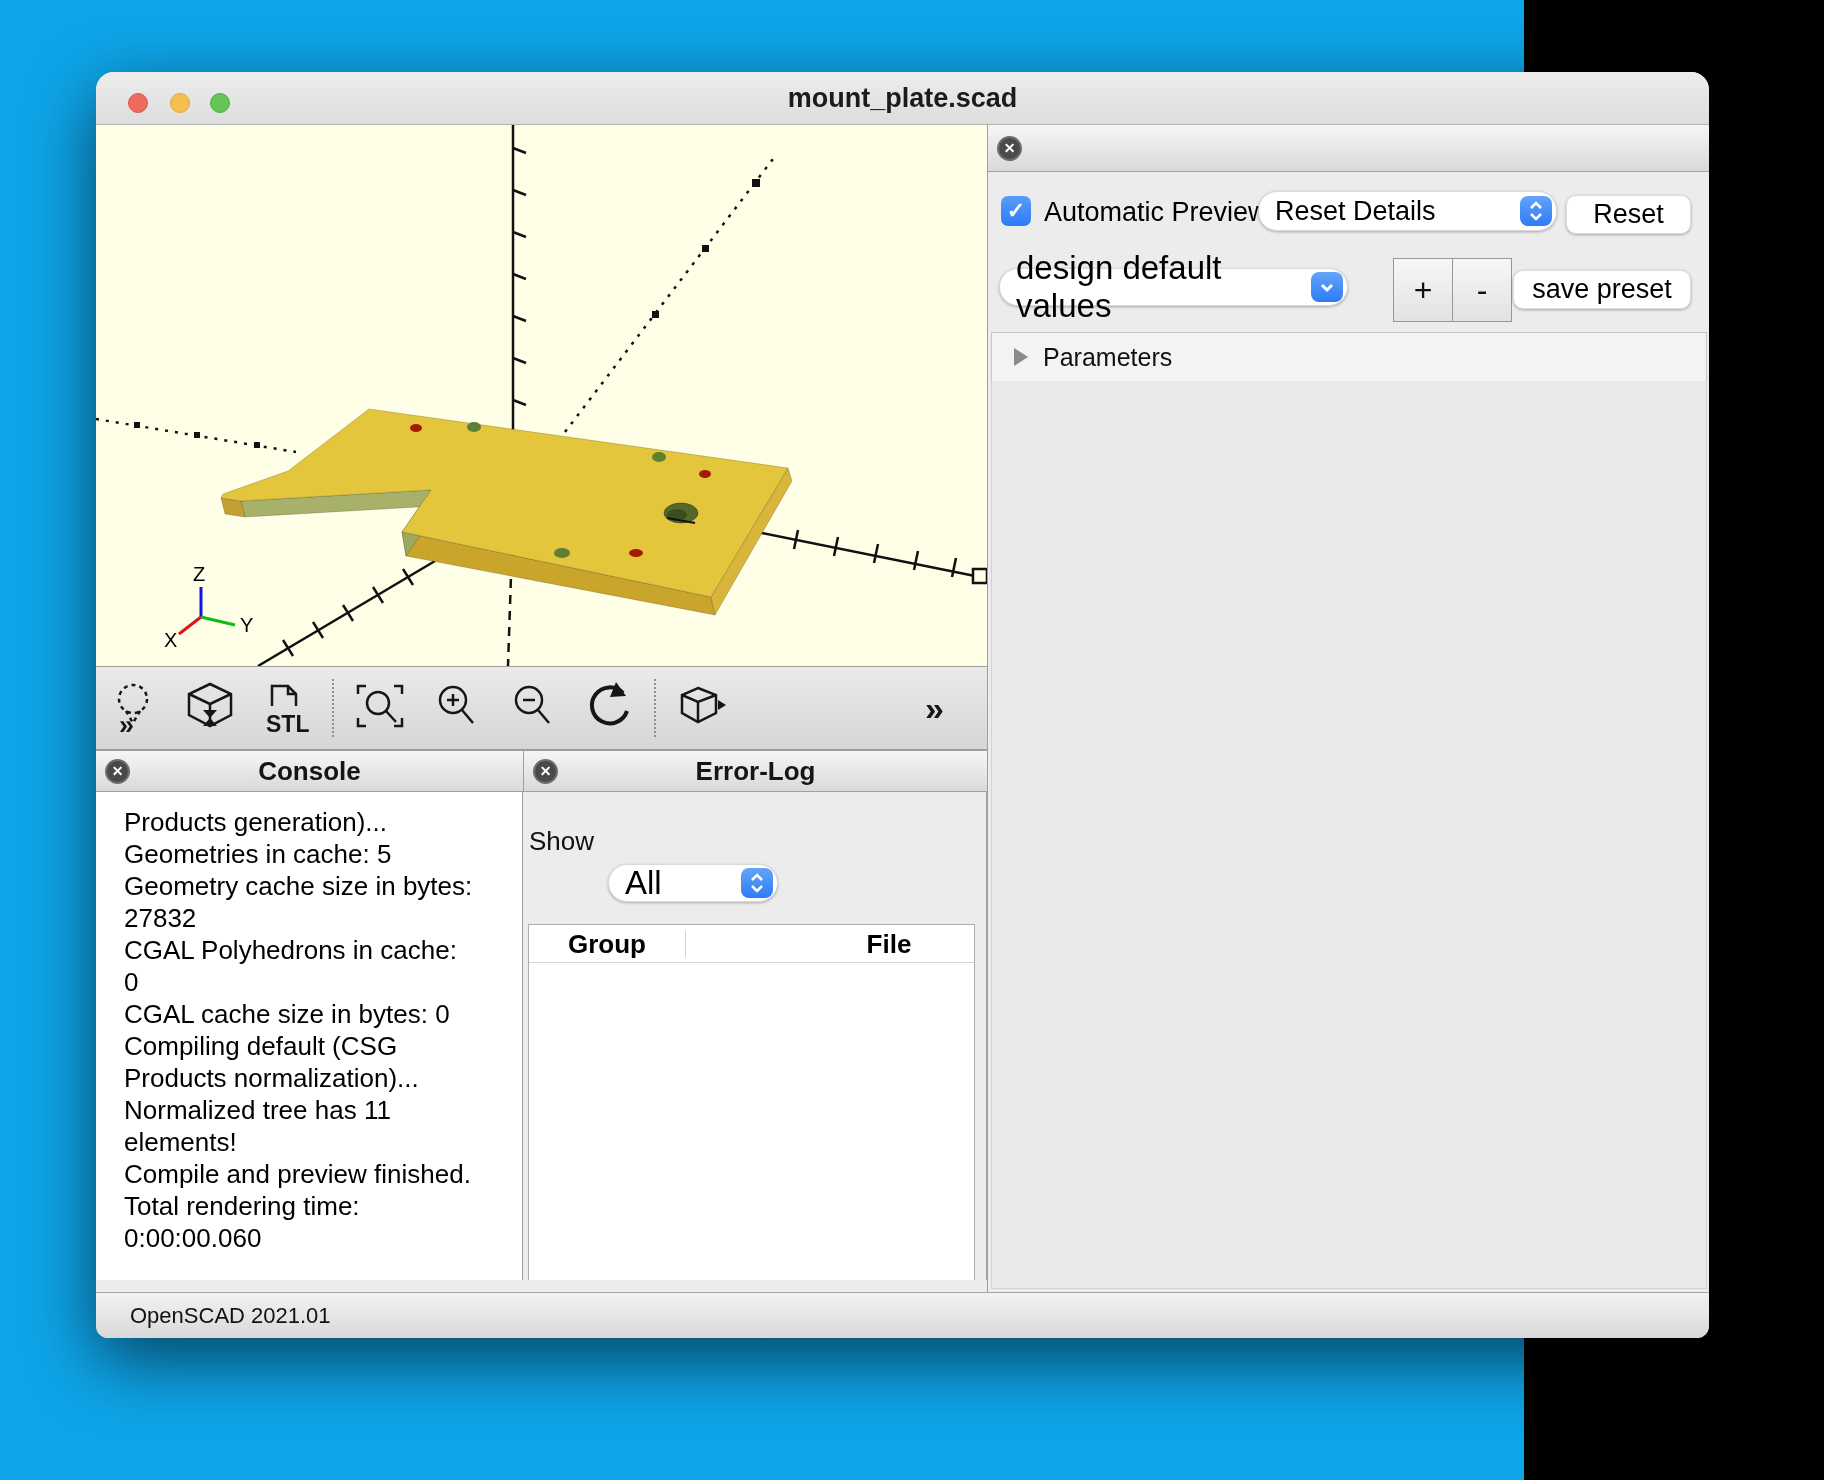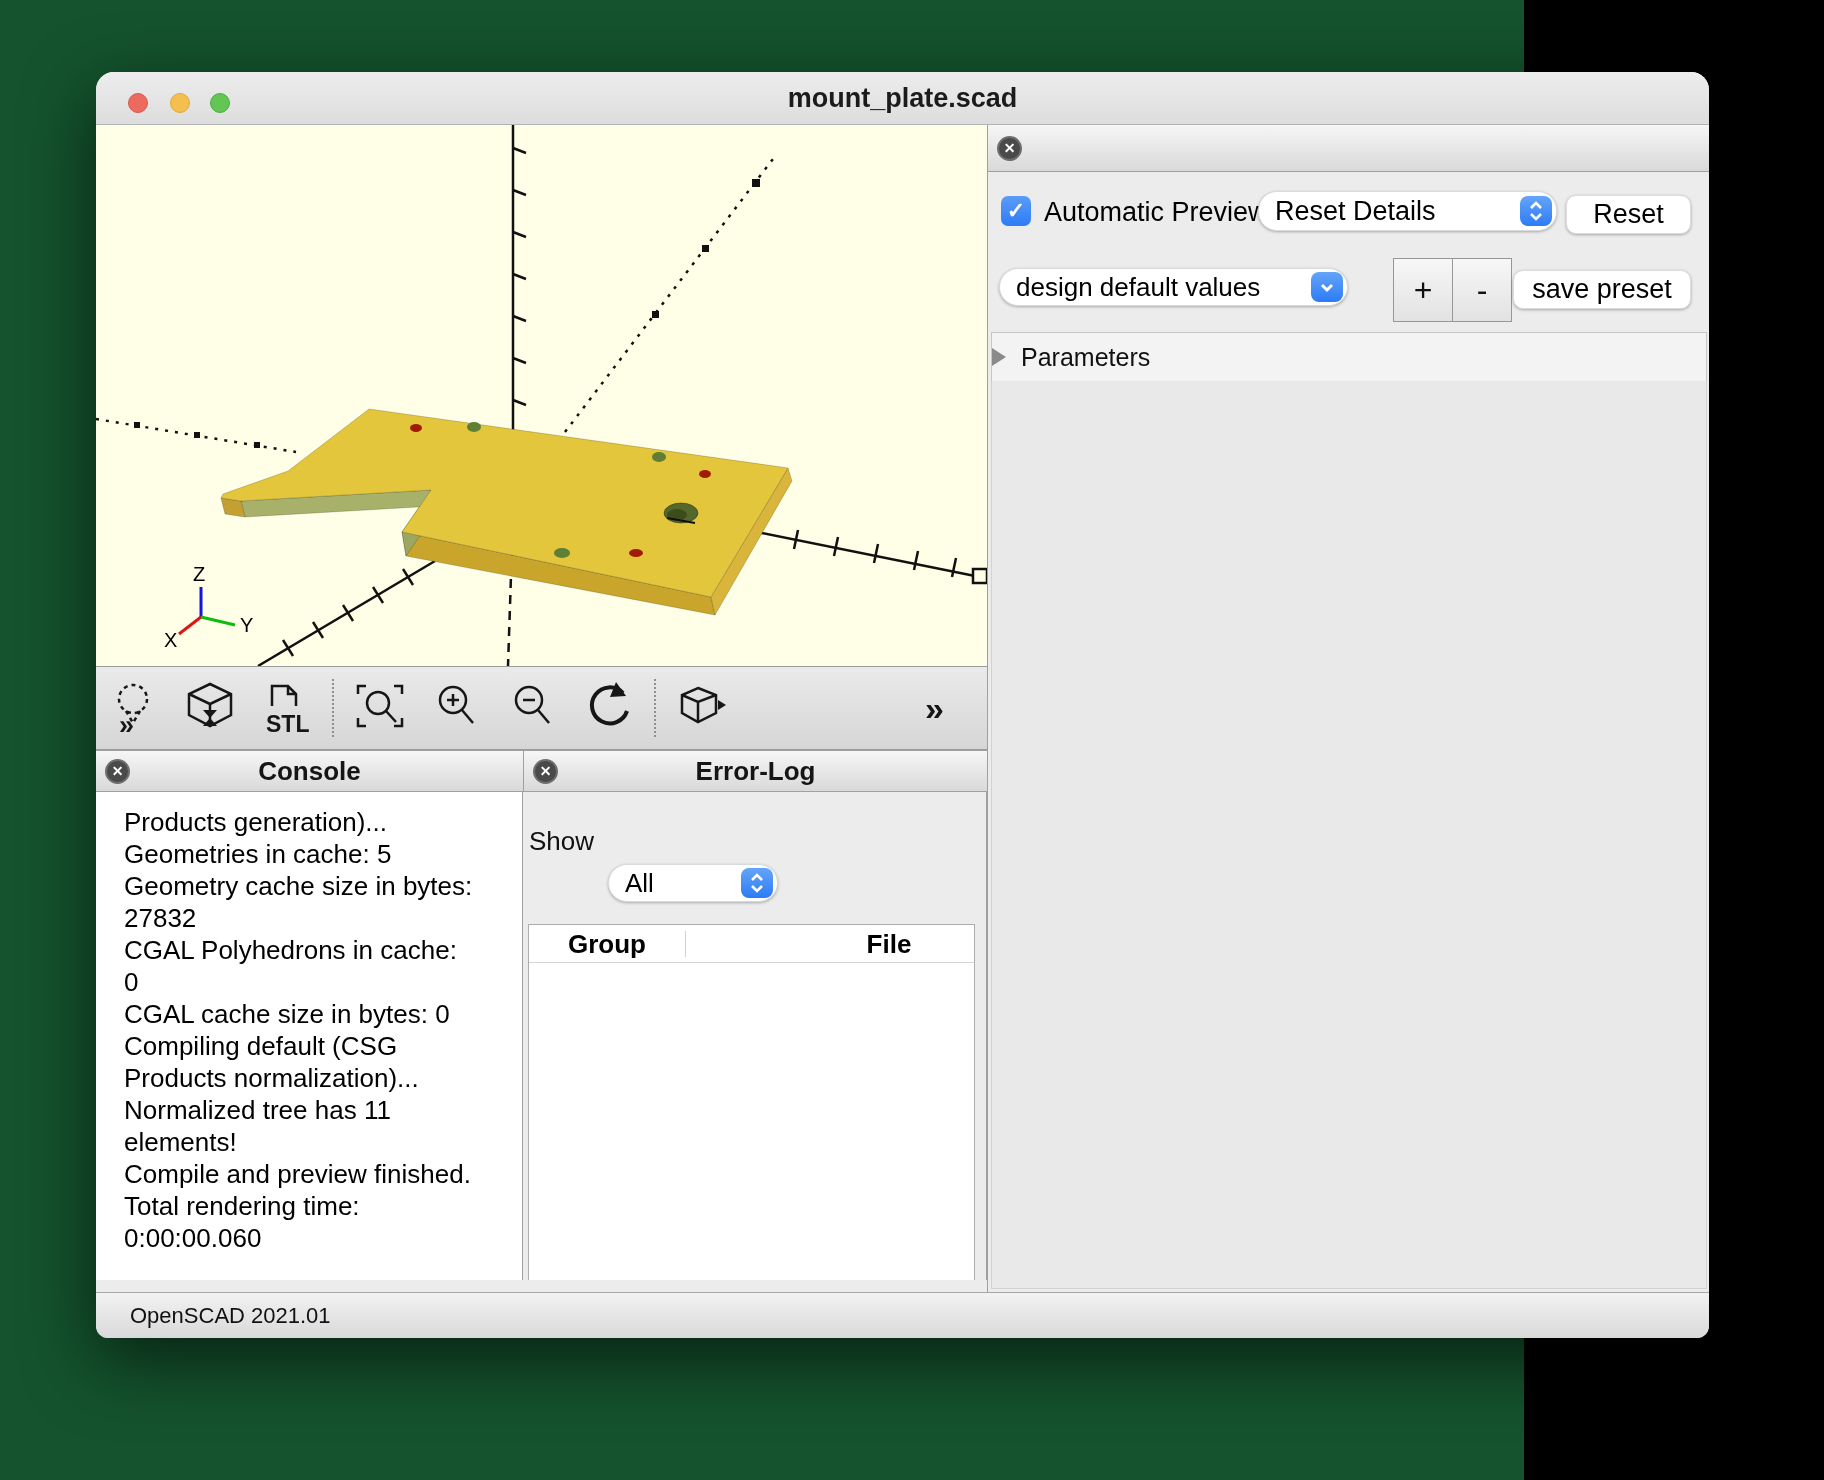--- a/index.html
+++ b/index.html
@@ -1,18 +1,18 @@
 <!DOCTYPE html>
 <html><head>
 <meta charset="utf-8">
 <style>
   html,body{margin:0;padding:0;background:#000;width:1824px;height:1480px;overflow:hidden;
     font-family:"Liberation Sans",sans-serif;-webkit-font-smoothing:antialiased;}
   *{box-sizing:border-box;}
-  #stage{position:relative;width:1524px;height:1480px;background:#14532d;}
+  #stage{position:relative;width:1524px;height:1480px;background:#0ea5e9;}
   #win{position:absolute;left:96px;top:72px;width:1613px;height:1266px;background:#ECECEC;
     border-radius:18px 18px 12px 12px;box-shadow:0 22px 70px rgba(0,0,0,.6);overflow:hidden;}
   
   #titlebar{position:absolute;left:0;top:0;width:1613px;height:53px;
     background:linear-gradient(#EDEDED,#DDDDDD);border-bottom:1px solid #B3B3B3;}
   .tl{position:absolute;top:21px;width:20px;height:20px;border-radius:50%;}
   #tl-close{left:32px;background:#ED6A5E;border:1px solid #D45A50;}
   #tl-min{left:74px;background:#F5BF4F;border:1px solid #DFA93D;}
   #tl-zoom{left:114px;background:#62C554;border:1px solid #4FAE43;}
   #win-title{position:absolute;left:0;top:0;width:100%;height:53px;display:flex;align-items:center;
@@ -39,21 +39,21 @@
   #errorlog-header{left:427px;top:678px;width:464px;border-left:1px solid #9F9F9F;}
   #console-body{position:absolute;left:0;top:720px;width:427px;height:488px;background:#fff;
     border-right:1px solid #9F9F9F;padding:14px 10px 0 28px;overflow:hidden;}
   .cline{font-size:26px;line-height:32px;color:#000;white-space:nowrap;}
   #errorlog-body{position:absolute;left:427px;top:720px;width:464px;height:488px;background:#ECECEC;
     border-right:1px solid #9F9F9F;padding-left:26px;}
   #bottom-gap{position:absolute;left:0;top:1208px;width:891px;height:12px;background:#ECECEC;}
   #show-label{position:absolute;left:6px;top:34px;font-size:26px;color:#111;}
   .combo{background:#fff;border:1px solid #DADADA;border-radius:19px;
     box-shadow:0 1px 3px rgba(0,0,0,.28);display:flex;align-items:center;padding:0;}
-  .combo .cval{font-size:26px;color:#000;padding-left:16px;flex:1;text-align:left;}
+  .combo .cval{font-size:33px;color:#000;padding-left:16px;flex:1;text-align:left;}
   .bluesq{width:32px;height:30px;border-radius:8px;margin-right:4px;flex:0 0 auto;
     background:linear-gradient(#64A5F9,#2D7BF6);display:flex;align-items:center;justify-content:center;}
   #el-combo{position:absolute;left:85px;top:72px;width:170px;height:38px;}
   #el-table{position:absolute;left:5px;top:132px;width:447px;height:388px;background:#fff;
     border:1px solid #ADADAD;}
   #el-thead{position:relative;height:38px;border-bottom:1px solid #D4D4D4;}
   #el-thead .coldiv{position:absolute;left:156px;top:6px;width:1px;height:26px;background:#CFCFCF;}
   .thlabel{position:absolute;top:4px;font-size:26px;font-weight:700;color:#000;}
   #th-group{left:0;width:156px;text-align:center;}
   #th-file{left:300px;width:120px;text-align:center;}
@@ -74,21 +74,21 @@
     display:flex;align-items:center;justify-content:center;padding:0;}
   #reset-btn{position:absolute;left:578px;top:70px;width:125px;height:39px;}
   #preset-combo{position:absolute;left:11px;top:143px;width:349px;height:38px;}
   #plusminus{position:absolute;left:405px;top:133px;width:119px;height:64px;display:flex;
     border:1px solid #979797;background:linear-gradient(#F7F7F7,#E2E2E2);}
   .pm{flex:1;border:none;background:transparent;font-size:32px;color:#111;display:flex;
     align-items:center;justify-content:center;padding:0;}
   #pm-plus{border-right:1px solid #979797;}
   #save-preset-btn{position:absolute;left:525px;top:145px;width:178px;height:39px;}
   #params-bar{position:absolute;left:3px;top:207px;width:716px;height:50px;background:#F3F3F3;
-    border:1px solid #C6C6C6;display:flex;align-items:center;gap:15px;}
+    border:1px solid #C6C6C6;display:flex;align-items:center;padding-left:22px;gap:15px;}
   #params-tri{width:0;height:0;border-left:14px solid #8A8A8A;border-top:9px solid transparent;
     border-bottom:9px solid transparent;}
   #params-label{font-size:25px;color:#111;}
   #params-area{position:absolute;left:3px;top:256px;width:716px;height:908px;background:#E9E9E9;
     border:1px solid #D2D2D2;border-top:none;}
   
   #statusbar{position:absolute;left:0;top:1220px;width:1613px;height:46px;
     background:linear-gradient(#F2F2F2,#D9D9D9);border-top:1px solid #A6A6A6;
     display:flex;align-items:center;padding:0 28px 0 24px;border-radius:0 0 12px 12px;}
   #status-msg{flex:1;font-size:22px;color:#111;white-space:nowrap;overflow:hidden;}

